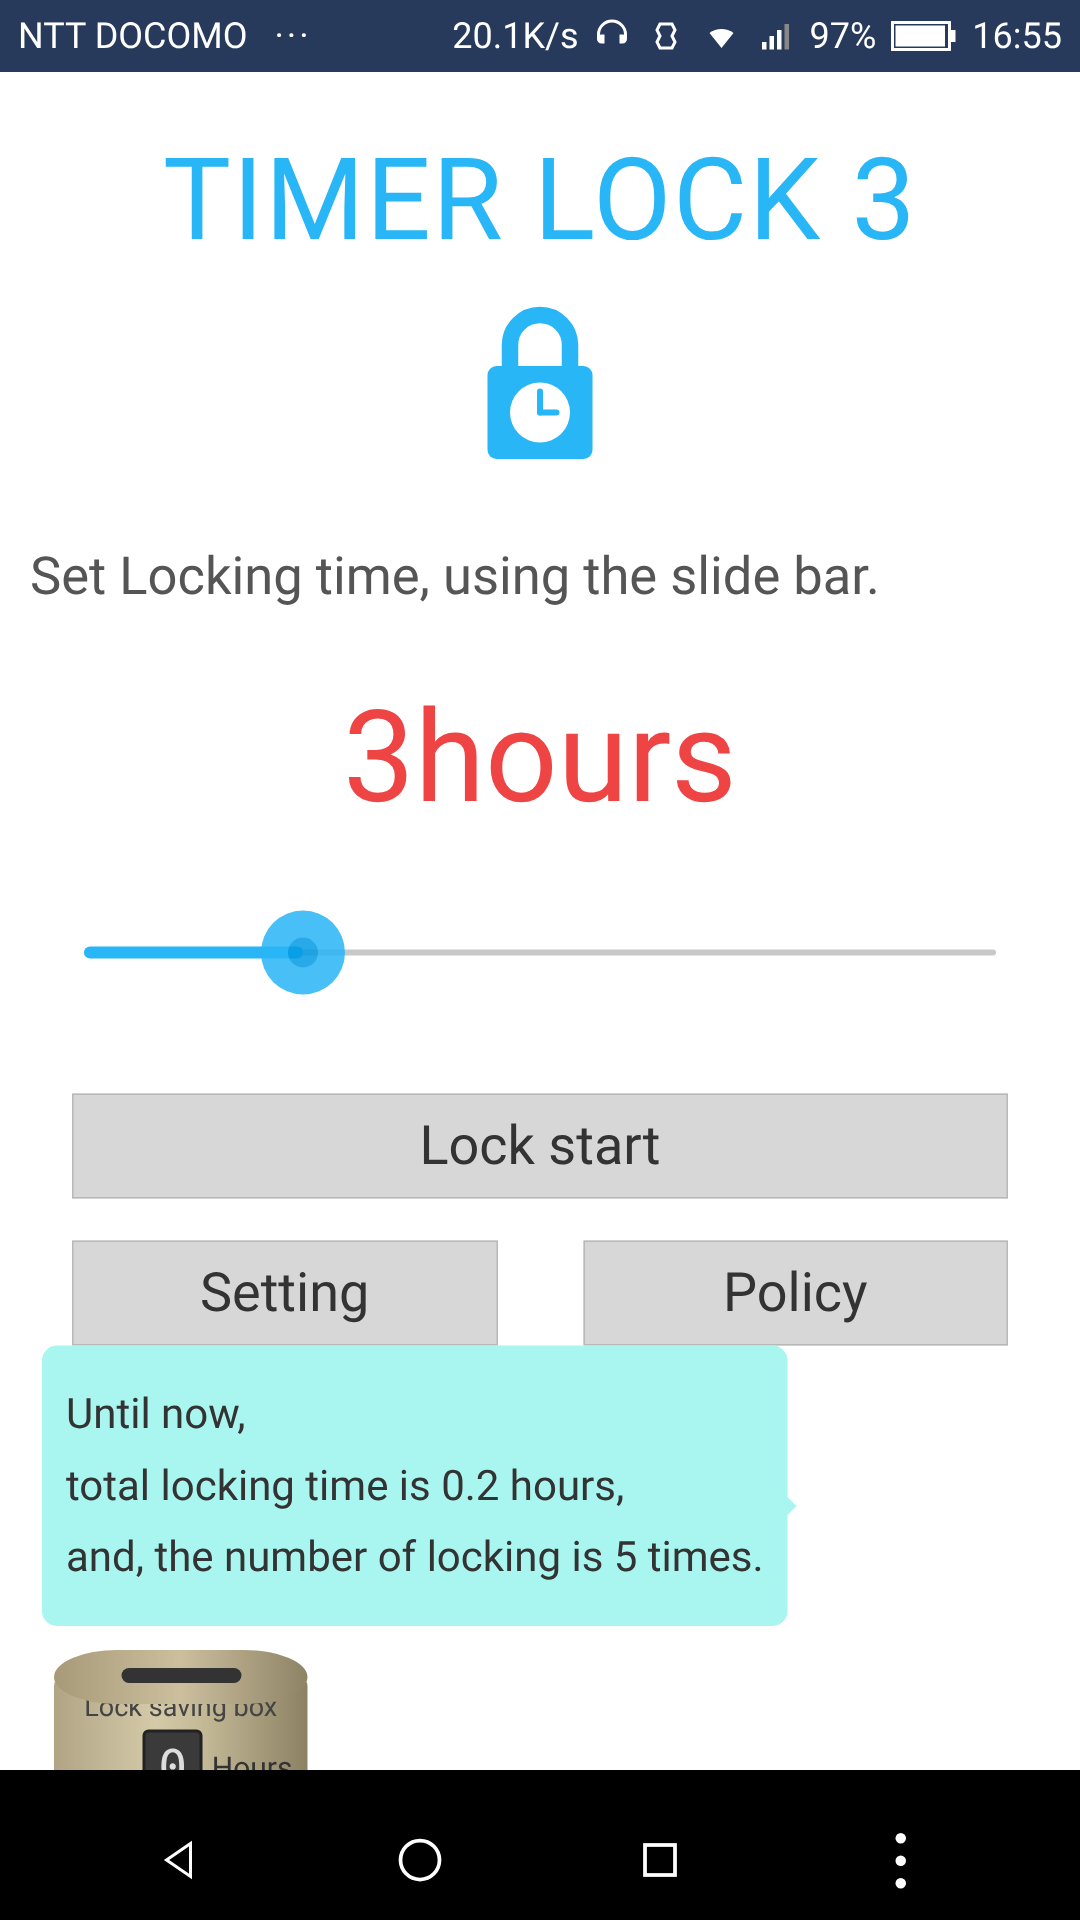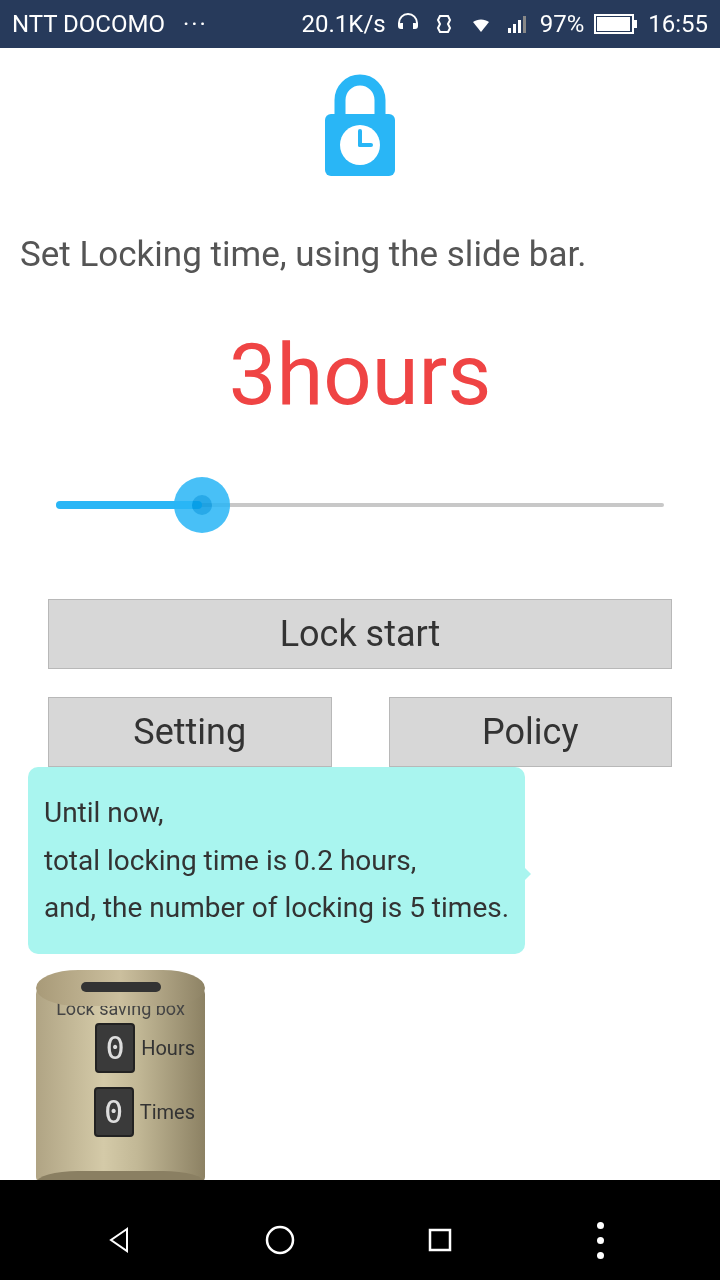--- a/index.html
+++ b/index.html
@@ -248,20 +248,21 @@
     <svg width="44" height="20" viewBox="0 0 44 20">
         <rect x="1" y="1" width="38" height="18" stroke="#fff" stroke-width="2" fill="none"></rect>
         <rect x="3" y="3" width="33" height="14" fill="#fff"></rect>
         <rect x="40" y="6" width="3" height="8" fill="#fff"></rect>
       </svg>
     <span>16:55</span>
   </div>
 </div>
 
 <div class="content">
+  <h1 class="app-title">TIMER LOCK 3</h1>
 
   <div class="lock-icon-wrap">
     <svg width="90" height="110" viewBox="0 0 90 110">
       <path d="M25 42 V28 a20 20 0 0 1 40 0 V42" fill="none" stroke="#29b6f6" stroke-width="11"></path>
       <rect x="10" y="42" width="70" height="62" rx="6" fill="#29b6f6"></rect>
       <circle cx="45" cy="73" r="20" fill="#fff"></circle>
       <line x1="45" y1="73" x2="45" y2="59" stroke="#29b6f6" stroke-width="4" stroke-linecap="round"></line>
       <line x1="45" y1="73" x2="56" y2="73" stroke="#29b6f6" stroke-width="4" stroke-linecap="round"></line>
     </svg>
   </div>

